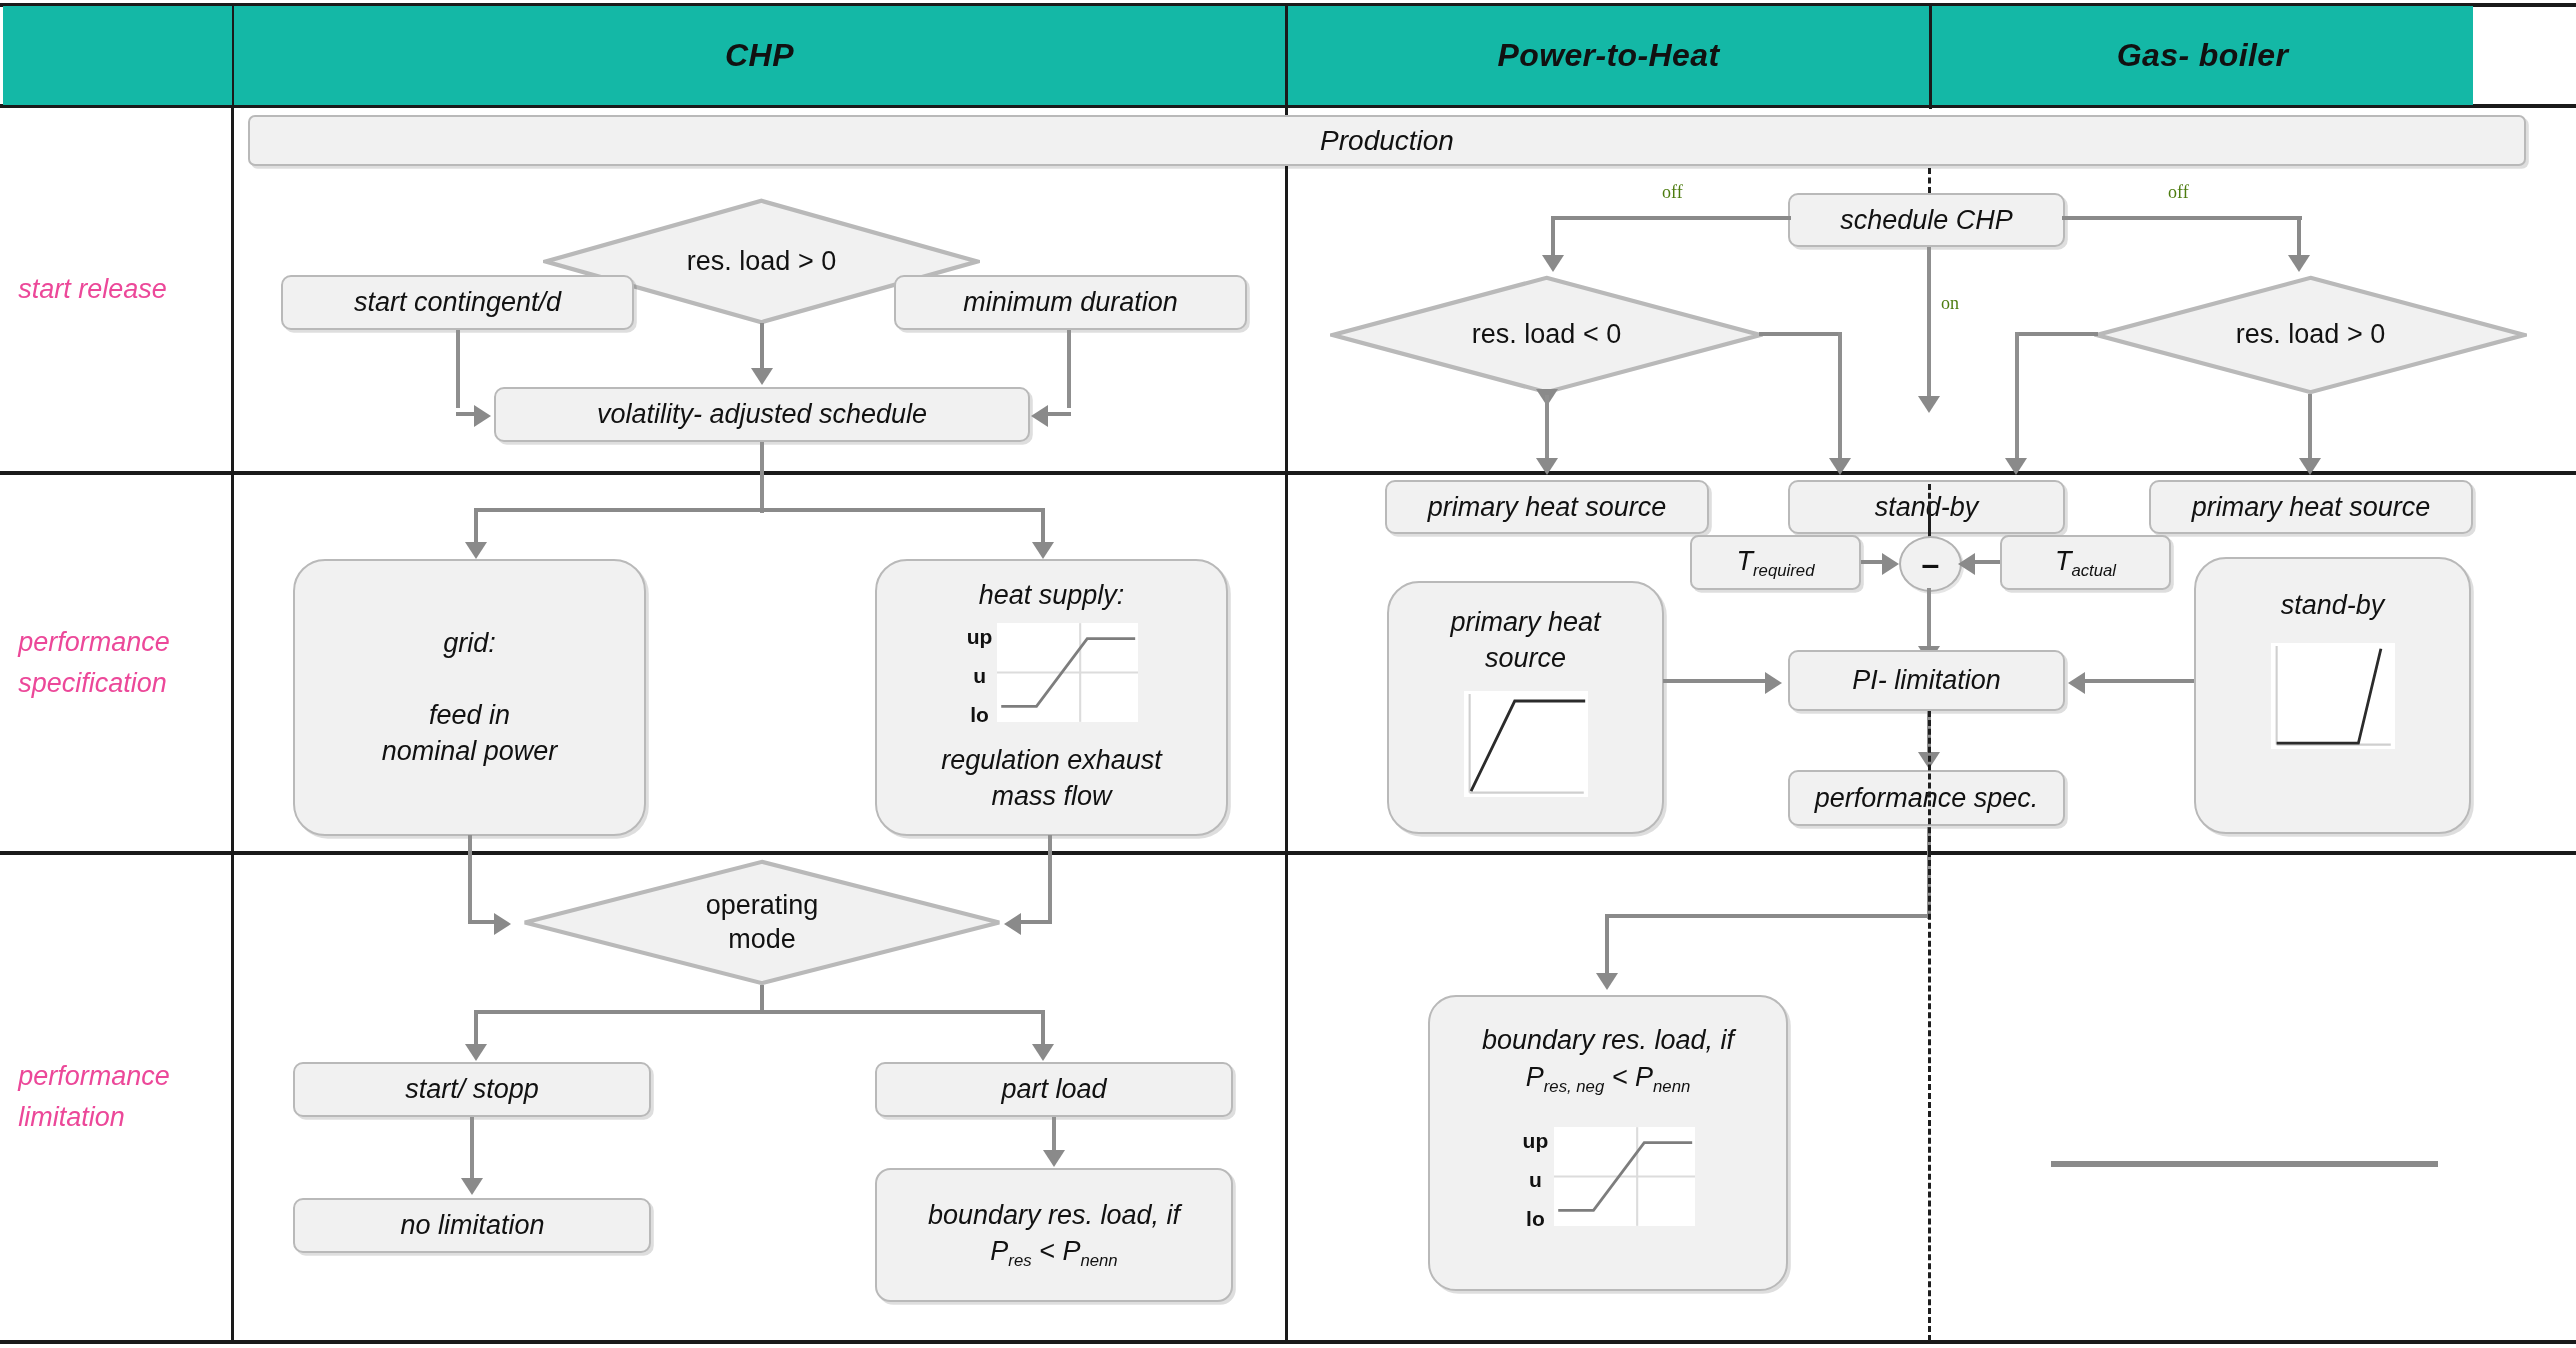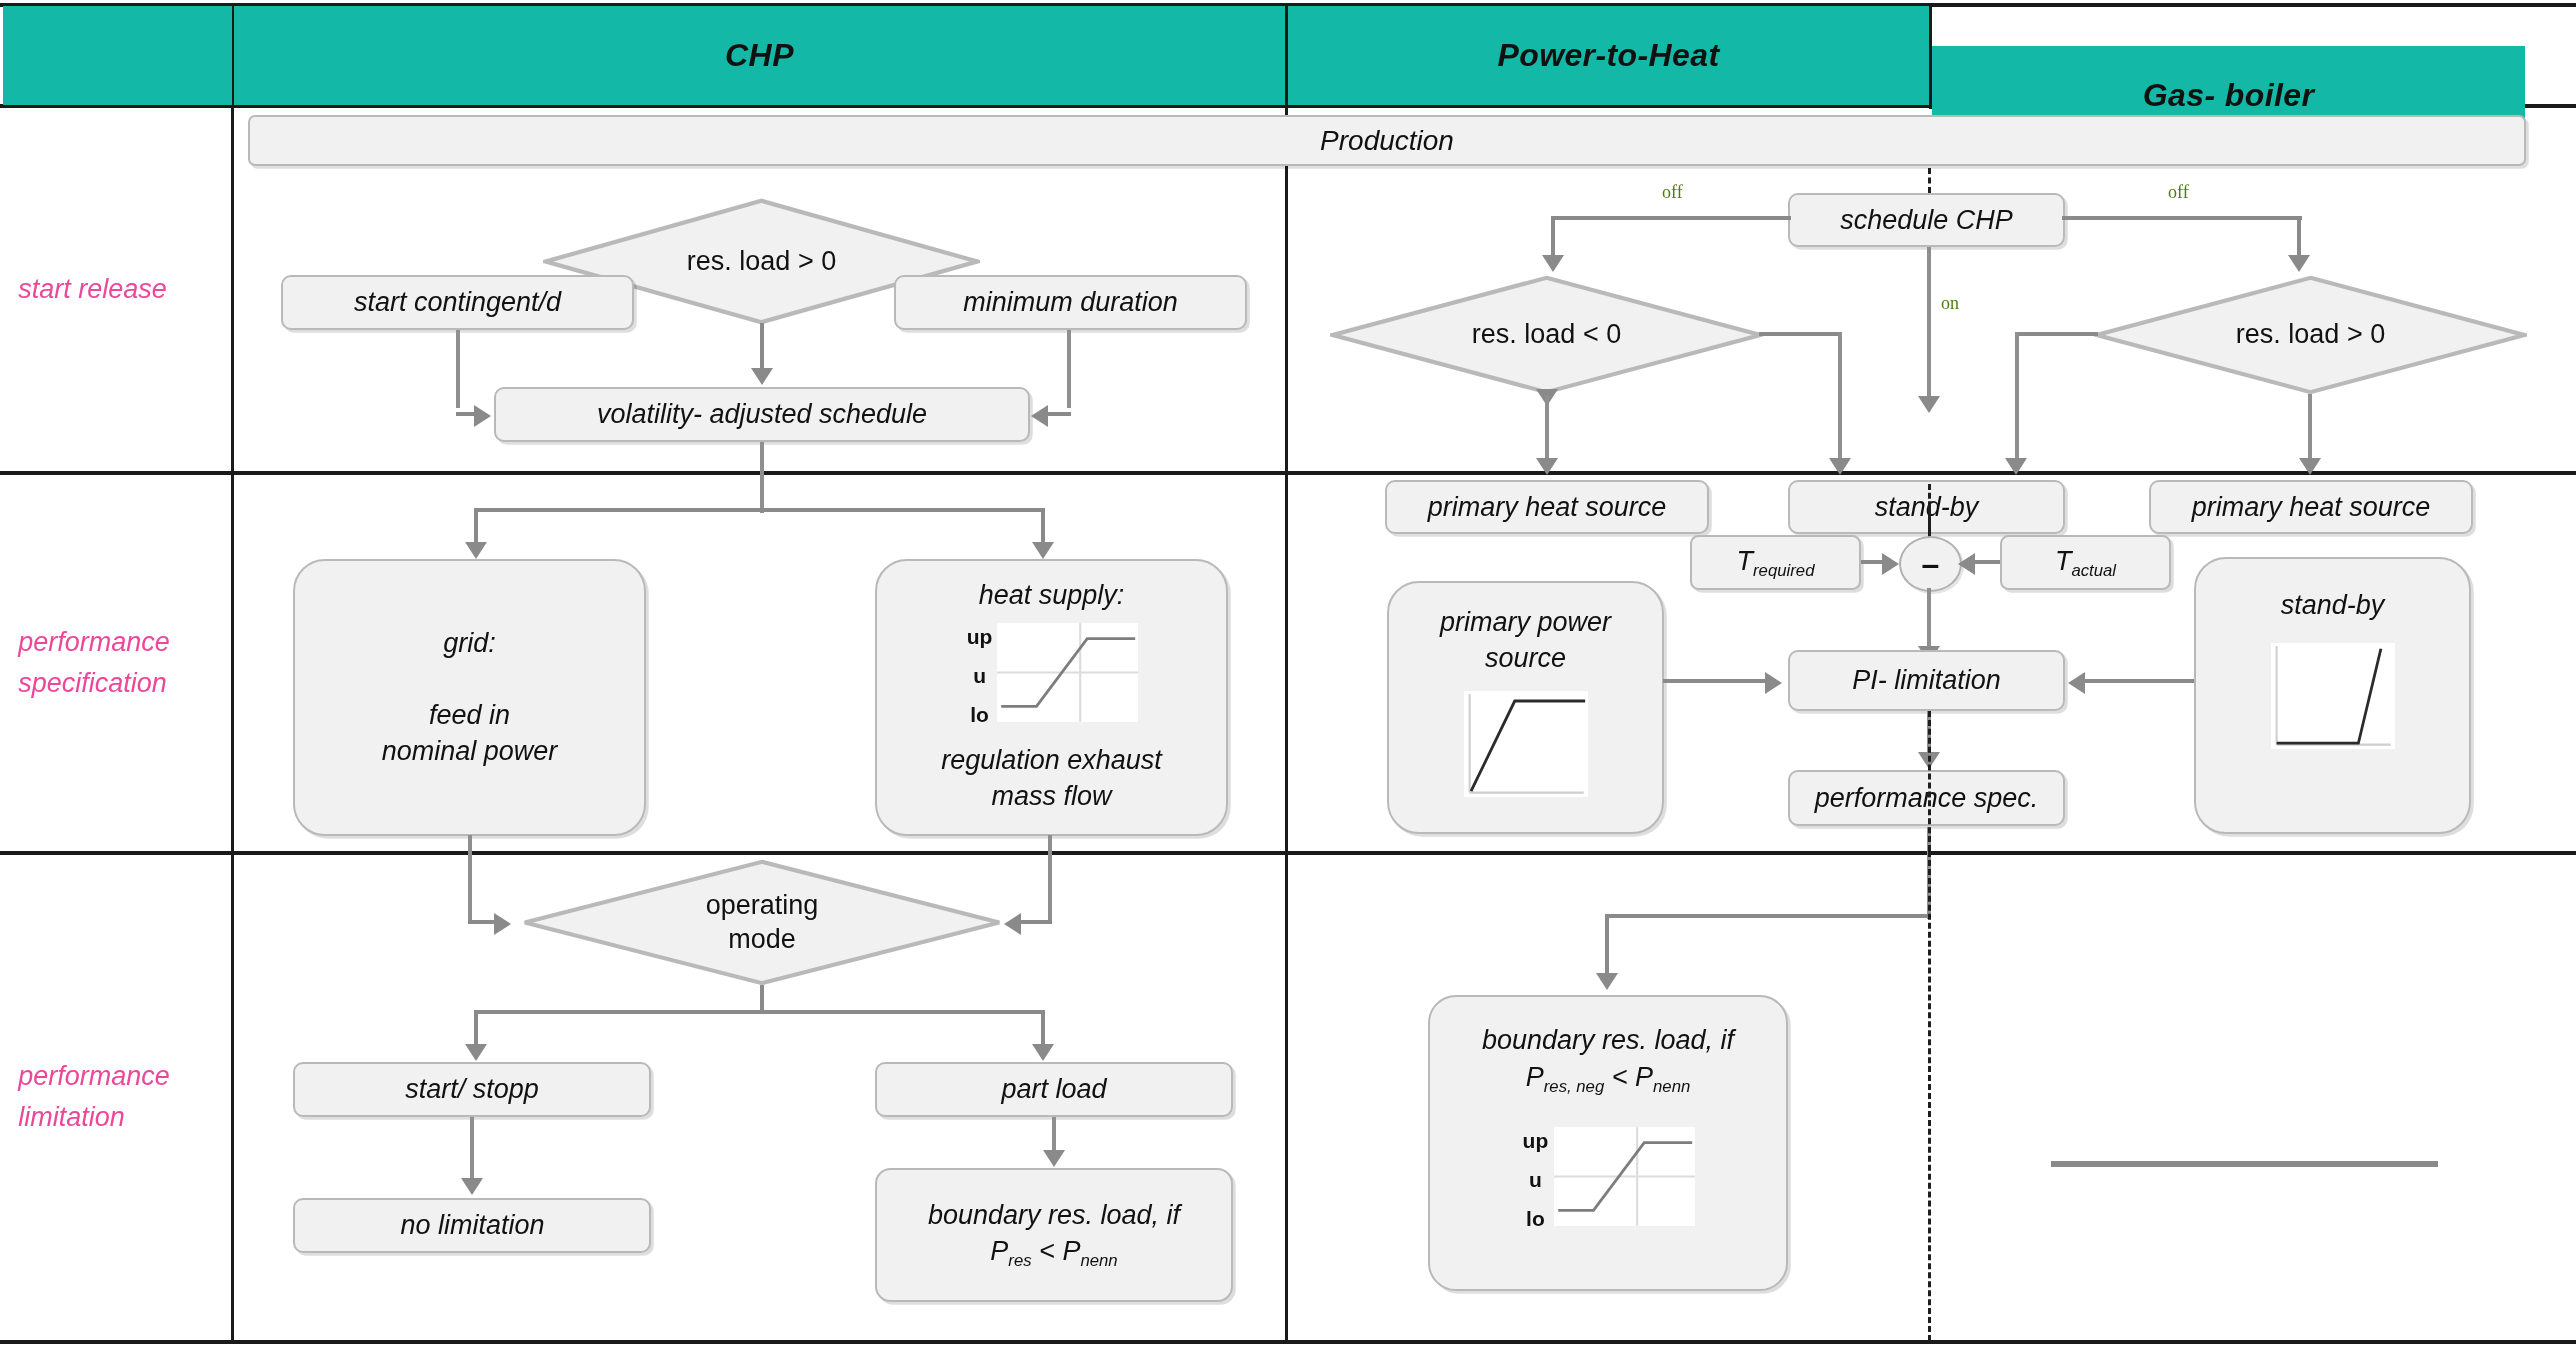--- a/index.html
+++ b/index.html
@@ -106,21 +106,21 @@
   <div class="vline" style="left:1285px;top:2.8px;height:1340px;"></div>
   <div class="vline" style="left:1929px;top:2.8px;height:106px;"></div>
 
   <div class="hdrcell" style="left:2.8px;top:5.6px;width:229px;height:99px;"></div>
   <div class="hdrcell" style="left:234px;top:5.6px;width:1051px;height:99px;">
     <span>CHP</span>
   </div>
   <div class="hdrcell" style="left:1288px;top:5.6px;width:641px;height:99px;">
     <span>Power-to-Heat</span>
   </div>
-  <div class="hdrcell" style="left:1932px;top:5.6px;width:593px;height:99px;margin-top:40px;">
+  <div class="hdrcell" style="left:1932px;top:5.6px;width:541px;height:99px;">
     <span>Gas- boiler</span>
   </div>
 
   <div class="rowlabel" style="left:0;top:107px;width:231px;height:364px;">
     <span>start release</span>
   </div>
   <div class="rowlabel" style="left:0;top:474px;width:231px;height:377px;">
     <span>performance</span>
     <span>specification</span>
   </div>
@@ -341,21 +341,21 @@
   </div>
   <div class="conn h" style="left:1861px;top:560px;width:25.4px;"></div>
   <div class="arrow right" style="left:1882px;top:553px;"></div>
   <div class="conn h" style="left:1972px;top:560px;width:28px;"></div>
   <div class="arrow left" style="left:1958px;top:553px;"></div>
 
   <div class="conn vthin" style="left:1927px;top:588px;height:62px;"></div>
   <div class="arrow down" style="left:1918px;top:646px;"></div>
 
   <div class="node soft" style="left:1387px;top:581px;width:277px;height:253px;justify-content:flex-start;padding-top:21px;">
-    <span>primary power</span>
+    <span>primary heat</span>
     <span>source</span>
     <div class="minichart" style="width:124px;height:106px;margin-top:14px;">
       <svg width="124" height="106" viewBox="0 0 176 150">
         <line x1="8" y1="4" x2="8" y2="144" stroke="#cfcfcf" stroke-width="3"></line>
         <line x1="8" y1="144" x2="170" y2="144" stroke="#cfcfcf" stroke-width="3"></line>
         <polyline points="10,142 72,14 172,14" fill="none" stroke="#2b2b2b" stroke-width="4"></polyline>
       </svg>
     </div>
   </div>
 

